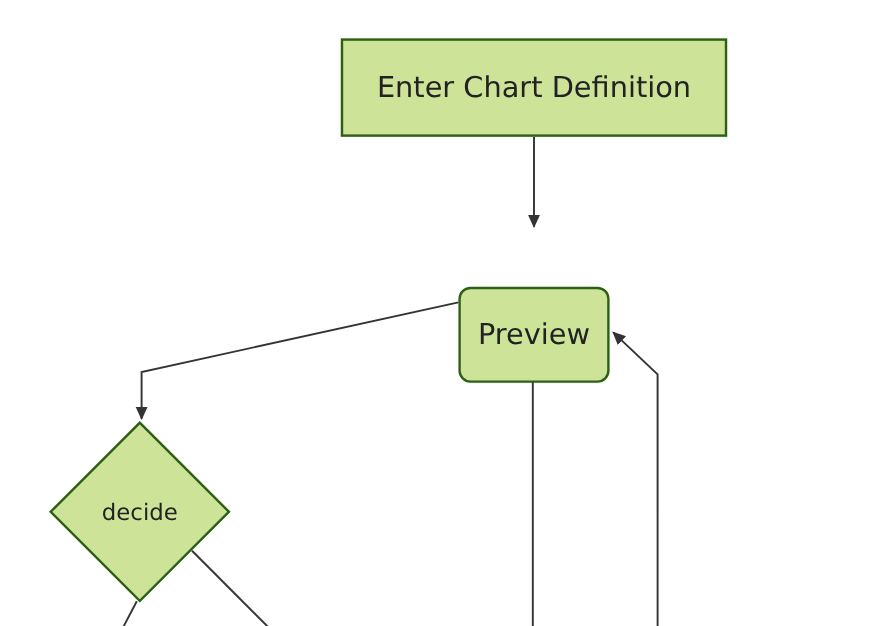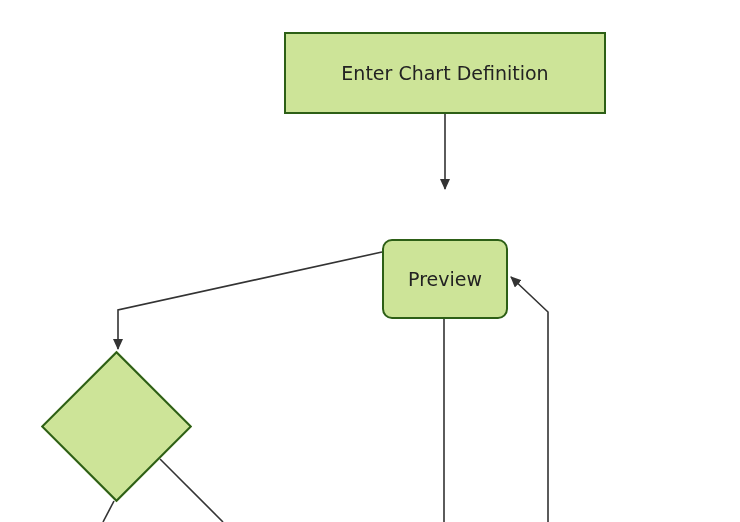--- a/index.html
+++ b/index.html
@@ -36,21 +36,21 @@
     stroke: none;
   }
   .node {
     position: absolute;
     background: var(--node-fill);
     border: 2px solid var(--node-border);
     display: flex;
     align-items: center;
     justify-content: center;
     color: var(--text-color);
-    font-size: 19px;
+    font-size: 24px;
     line-height: 1.2;
     white-space: nowrap;
   }
   .node-rect {
     left: 284px; top: 32px;
     width: 322px; height: 82px;
   }
   .node-rounded {
     left: 382px; top: 191px;
     width: 126px; height: 80px;
@@ -104,14 +104,17 @@
 
   <div class="node node-rect">
     <span>Enter Chart Definition</span>
   </div>
 
   <div class="node node-rounded">
     <span>Preview</span>
   </div>
 
   <div class="node-diamond-shape"></div>
+  <div class="node-diamond-label">
+    <span>decide</span>
+  </div>
 
 </div>
 
 </body></html>

